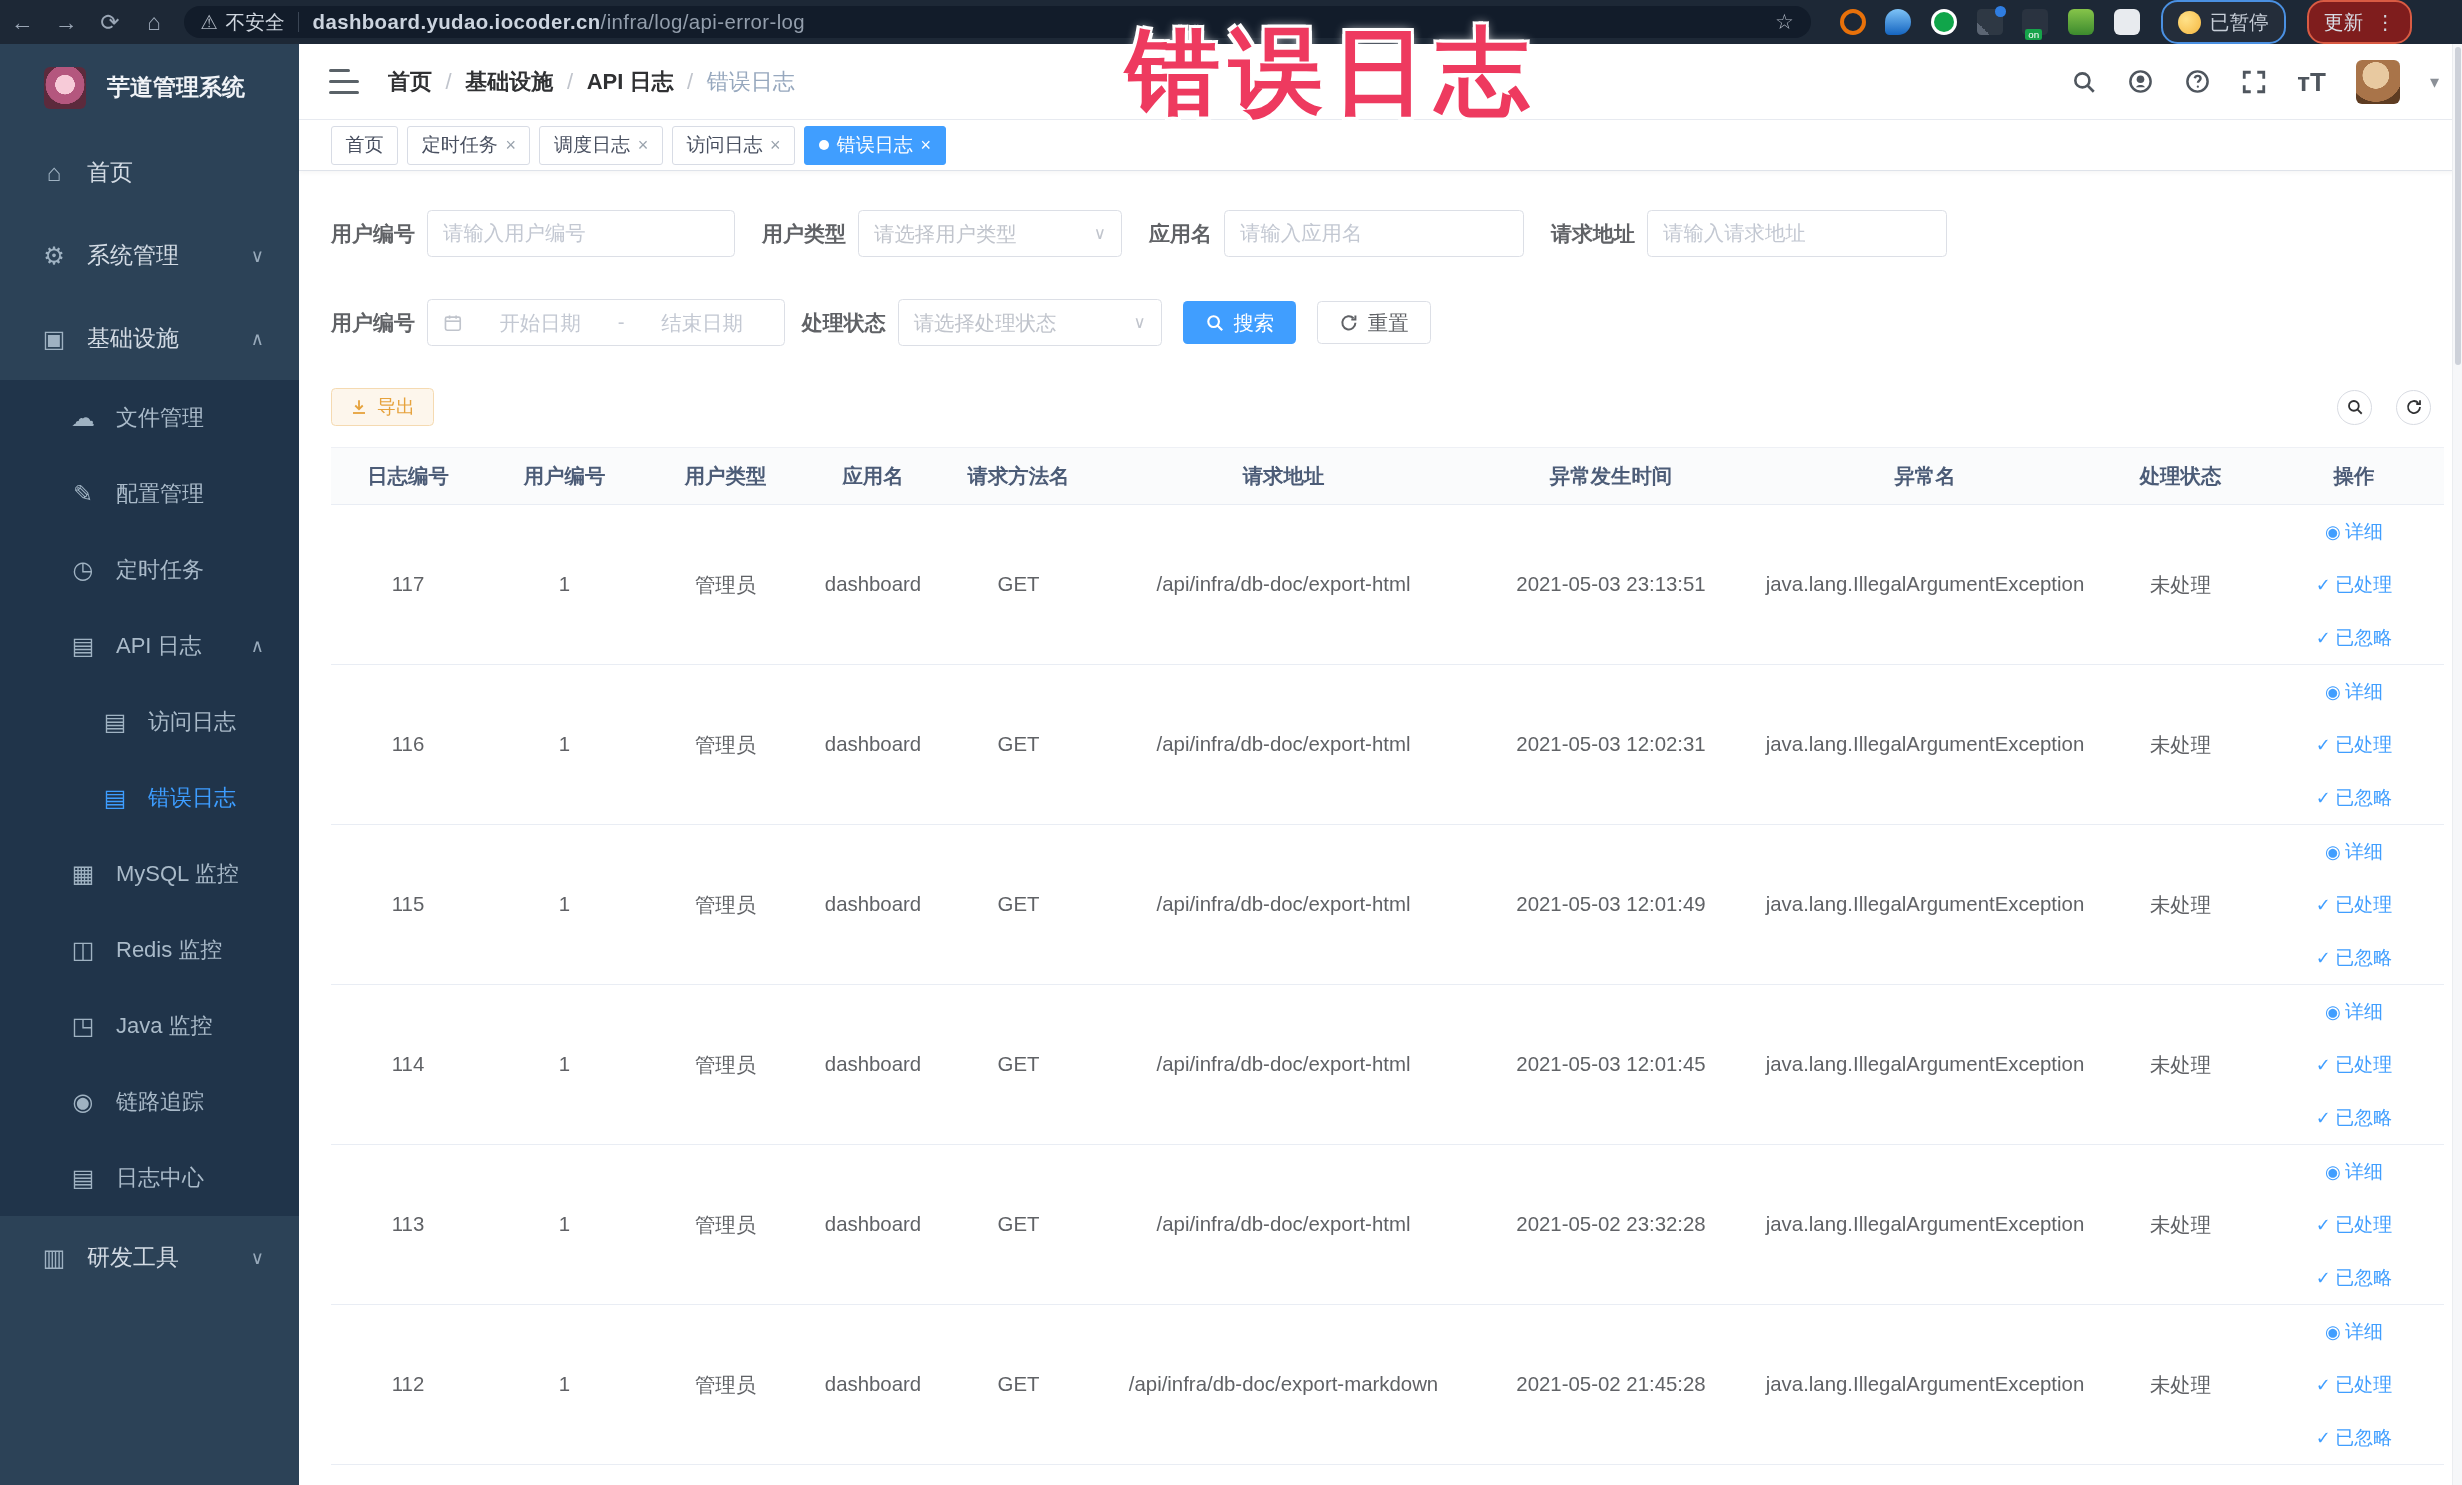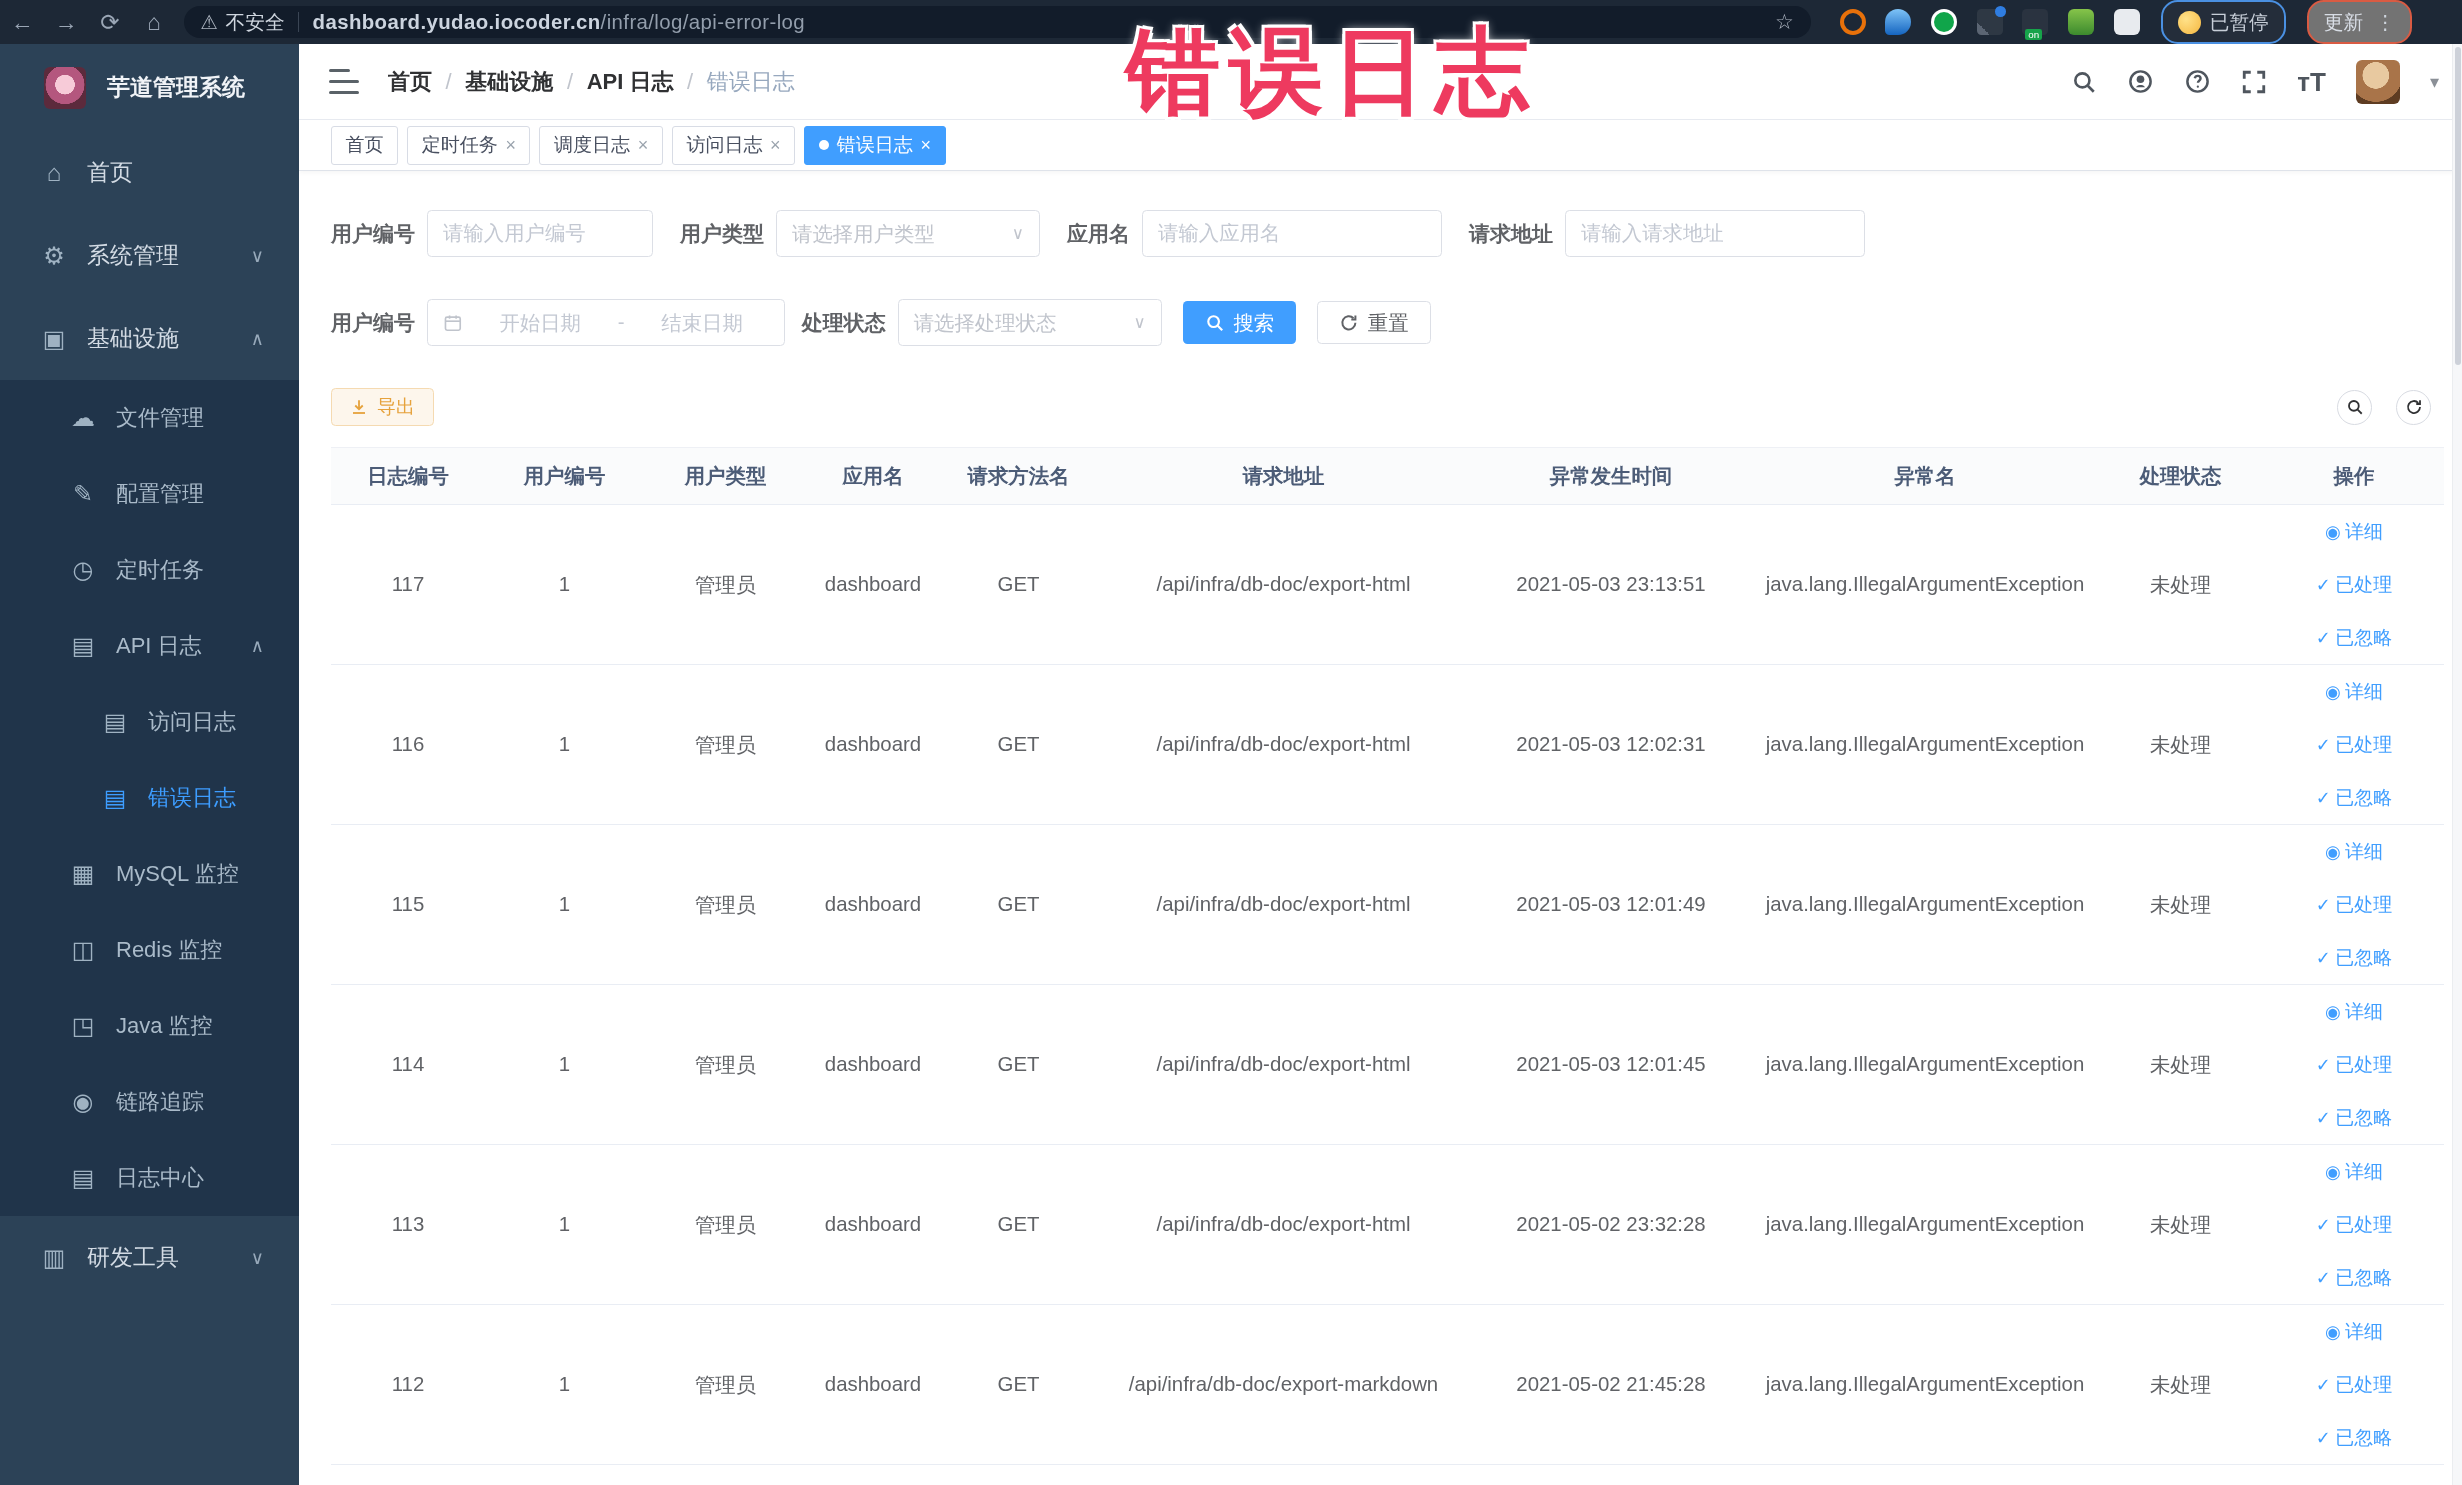--- a/index.html
+++ b/index.html
@@ -32,21 +32,21 @@
   .ext.grid-dots::after { content:""; position:absolute; right:-3px; top:-3px; width:10.6px; height:10.6px; border-radius:50%; background:#2f7de1; }
   .ext.switch-on { background:#2a3340; border-radius:4.5px; }
   .ext.switch-on::after { content:"on"; position:absolute; bottom:-4.5px; left:3px; background:#16a34a; color:#fff;
      font-size:9.8px; padding:0 3px; border-radius:2.3px; }
   .ext.plant { background:linear-gradient(180deg,#86c44a,#3c8a2e); border-radius:6px; }
   .ext.puzzle { background:#e8ebef; border-radius:6px; }
   .pill { height:44px; border-radius:16.7px; display:flex; align-items:center; padding:0 15px; margin-left:21px;
      font-size:19.7px; cursor:pointer; white-space:nowrap; }
   .pill.paused { border:2.3px solid #4a90e2; background:#242d3a; color:#c7ced8; gap:9px; }
   .emoji-face { width:23px; height:23px; border-radius:50%; background:radial-gradient(circle at 35% 35%,#ffe28a,#f5b740); }
-  .pill.update { border:2.3px solid #d95b43; background:#737373; color:#d8dde5; gap:12px; }
+  .pill.update { border:2.3px solid #d95b43; background:#7f1d1d; color:#d8dde5; gap:12px; }
   .kebab { color:#cfd5dd; font-size:19.7px; letter-spacing:0; }
 
   
   .app { position:absolute; top:44px; left:0; right:0; bottom:0; display:flex; }
 
   
   .sidebar { width:299px; flex:0 0 auto; background:#2c4257; color:#c3cfdb; overflow:hidden; }
   .logo-row { height:87px; display:flex; align-items:center; padding-left:44px; }
   .logo-img { width:42px; height:42px; border-radius:6px; flex:0 0 auto;
      background:radial-gradient(circle at 50% 42%,#f7cbd8 0 30%,#b4577e 31% 60%,#5c2a3c 61%); }
@@ -94,21 +94,21 @@
   
   .filter-row { display:flex; align-items:center; margin-bottom:42px; }
   .f-label { font-size:21px; font-weight:bold; color:#606266; margin-right:12px; white-space:nowrap; }
   .f-control { height:47px; border:0.8px solid #dcdfe6; border-radius:4.5px; background:#fff;
      display:flex; align-items:center; padding:0 15px; color:#c0c4cc; font-size:20.4px; }
   .f-control input { border:none; outline:none; width:100%; font-size:20.4px; color:#606266; background:transparent;
      font-family:inherit; }
   .f-control input::placeholder { color:#c3c8d2; }
   .f-select { justify-content:space-between; cursor:pointer; }
   .sel-arrow { color:#c0c4cc; font-size:16.7px; margin-left:10.6px; }
-  .w-input { width:226px; }
+  .w-input { width:308px; }
   .w-select { width:264px;gap:38px; }
   .w-input2 { width:300px; }
   .gap { width:27px; flex:0 0 auto; }
   .date-range { width:358px; gap:10.6px; }
   .date-range .ph { color:#c3c8d2; flex:1; text-align:center; white-space:nowrap; }
   .cal-ico { color:#c0c4cc; flex:0 0 auto; display:flex; }
   .btn { height:43px; border-radius:4.5px; font-size:20.4px; display:inline-flex; align-items:center; justify-content:center;
      gap:9px; cursor:pointer; padding:0 21px; border:0.8px solid transparent; white-space:nowrap; }
   .btn-primary { background:#409eff; color:#fff; }
   .btn-plain { background:#fff; border-color:#dcdfe6; color:#606266; }

